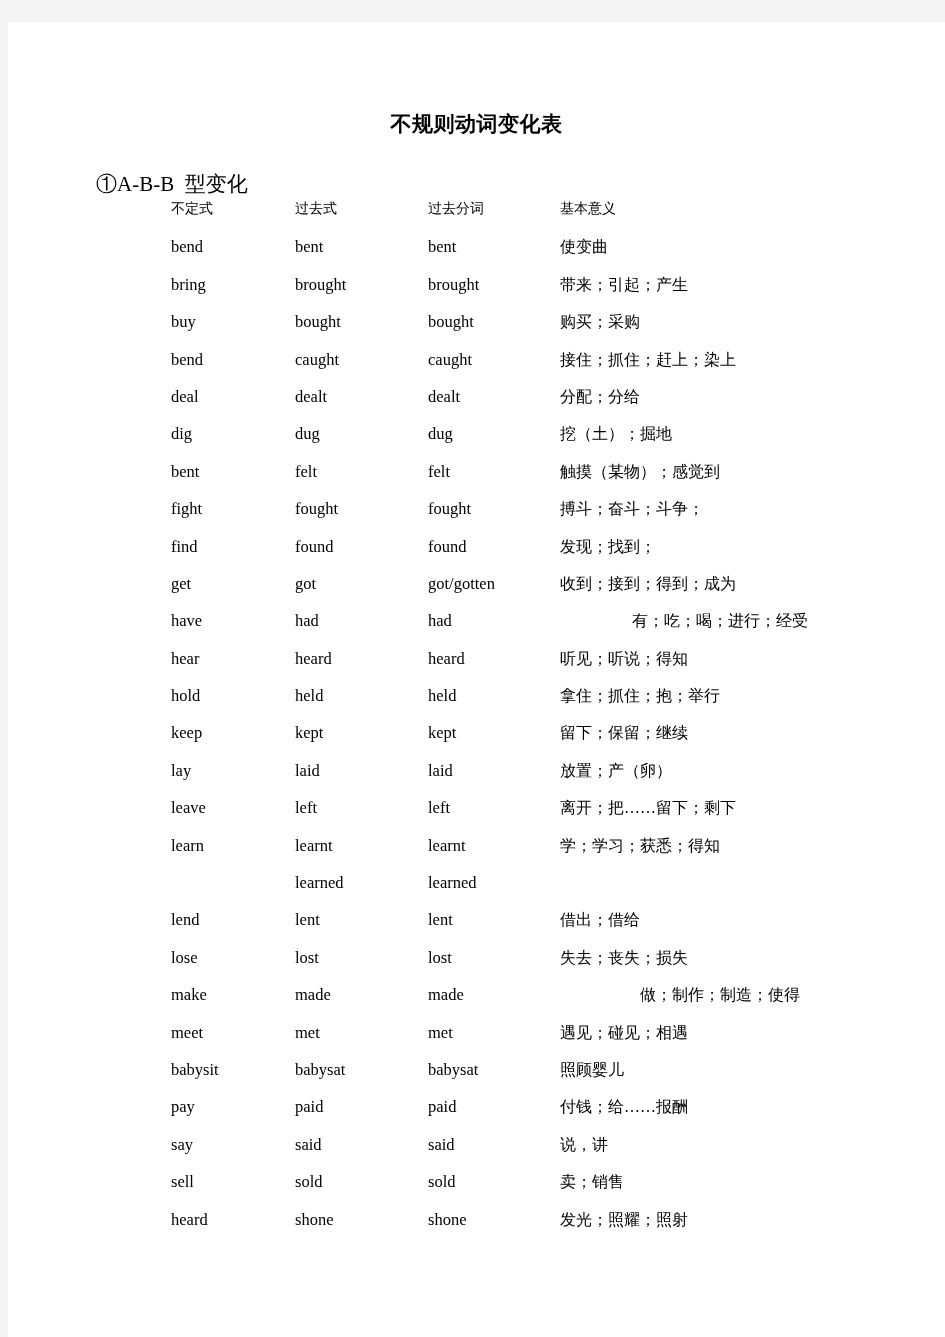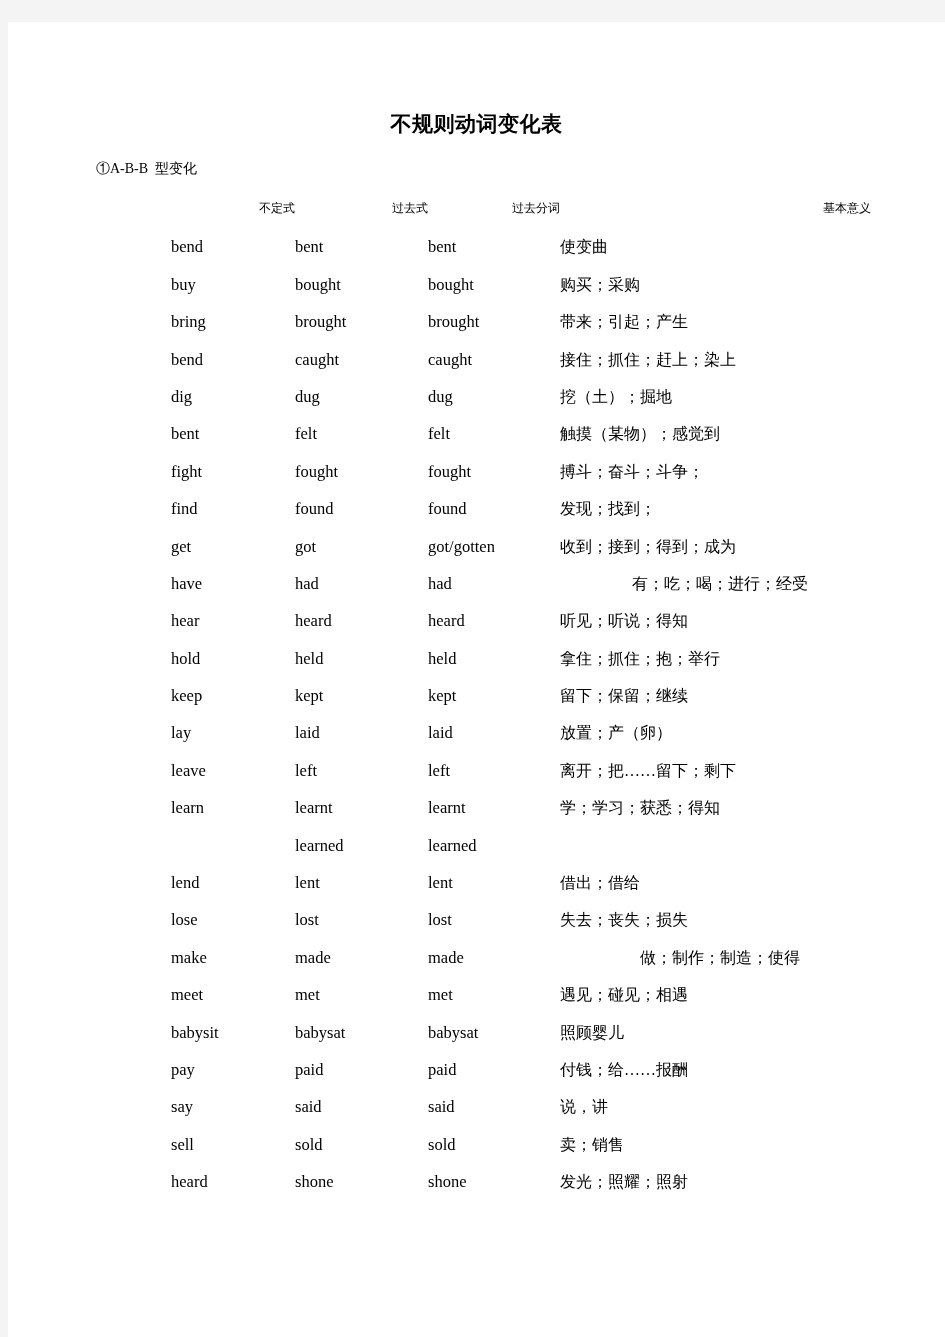--- a/index.html
+++ b/index.html
@@ -37,22 +37,22 @@
     font-size: 21px;
     font-weight: bold;
     letter-spacing: 0.5px;
     font-family: Liberation Sans, sans-serif;
   }
 
   
   #section-heading {
     position: absolute;
     left: 88px;
-    top: 138px;
-    font-size: 14px;
+    top: 148px;
+    font-size: 21px;
     white-space: pre;
   }
 
   
   #verb-table {
     position: absolute;
     left: 163px;
     top: 178px;
     width: 700px;
     border-collapse: collapse;
@@ -68,22 +68,21 @@
     padding: 0;
     margin: 0;
     border: 0;
     text-align: left;
     vertical-align: baseline;
     height: 37.4px;
     font-weight: normal;
     white-space: nowrap;
   }
   #verb-table th {
-    font-size: 12px;
-    text-align: right;
+    font-size: 14px;
   }
   #verb-table td {
     font-size: 16.5px;
   }
   #verb-table td.cn {
     font-size: 16px;
   }
   
   #verb-table td.cn.indent {
     padding-left: 9px;
@@ -115,38 +114,44 @@
       </tr>
     </thead>
     <tbody id="verb-table-body">
         <tr>
           <td>bend</td>
           <td>bent</td>
           <td>bent</td>
           <td class="cn">使变曲</td>
         </tr>
         <tr>
+          <td>bring</td>
+          <td>brought</td>
+          <td>brought</td>
+          <td class="cn">带来；引起；产生</td>
+        </tr>
+        <tr>
           <td>buy</td>
           <td>bought</td>
           <td>bought</td>
           <td class="cn">购买；采购</td>
         </tr>
         <tr>
-          <td>bring</td>
-          <td>brought</td>
-          <td>brought</td>
-          <td class="cn">带来；引起；产生</td>
-        </tr>
-        <tr>
           <td>bend</td>
           <td>caught</td>
           <td>caught</td>
           <td class="cn">接住；抓住；赶上；染上</td>
         </tr>
         <tr>
+          <td>deal</td>
+          <td>dealt</td>
+          <td>dealt</td>
+          <td class="cn">分配；分给</td>
+        </tr>
+        <tr>
           <td>dig</td>
           <td>dug</td>
           <td>dug</td>
           <td class="cn">挖（土）；掘地</td>
         </tr>
         <tr>
           <td>bent</td>
           <td>felt</td>
           <td>felt</td>
           <td class="cn">触摸（某物）；感觉到</td>

